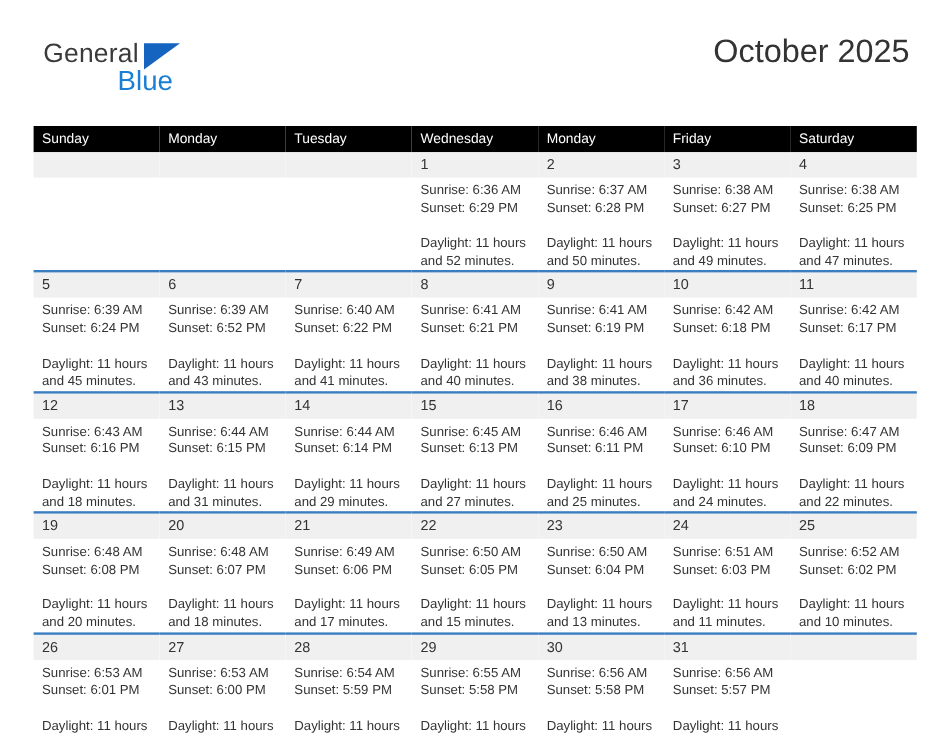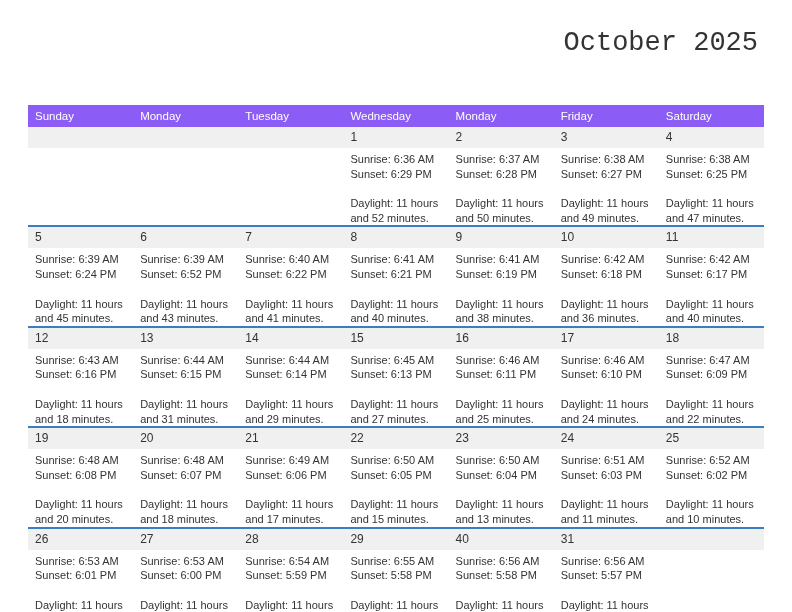--- a/index.html
+++ b/index.html
@@ -60,21 +60,20 @@
     top: 22px;
     font-size: 23px;
     color: #1a7fd4;
     font-family: "Liberation Sans", sans-serif;
   }
   .titles {
     position: absolute;
     right: 6px;
     top: 0;
     text-align: center;
-    font-family: Liberation Mono, monospace;
   }
   .title-main {
     font-size: 27px;
     color: #333333;
     line-height: 34px;
     white-space: nowrap;
   }
   .title-sub {
     font-size: 15px;
     color: #333333;
@@ -86,21 +85,21 @@
   
   .calendar {
     position: absolute;
     left: 28px;
     top: 105px;
     width: 736px;
     border-collapse: collapse;
     table-layout: fixed;
   }
   .calendar th {
-    background: #8b5cf6;
+    background: #000000;
     color: #ffffff;
     font-weight: normal;
     font-size: 11.5px;
     text-align: left;
     padding: 5px 0 5px 7px;
     height: 12px;
     border: none;
   }
   .calendar td {
     vertical-align: top;
@@ -137,20 +136,25 @@
     white-space: normal;
     margin-top: 15px;
   }
 </style>
 </head>
 <body>
 
 <div class="page">
 
   <div class="header">
+    <div class="brand">
+      <span class="brand-general">General</span>
+      <span class="brand-tri"></span>
+      <span class="brand-blue">Blue</span>
+    </div>
     <div class="titles">
       <div class="title-main">October 2025</div>
     </div>
   </div>
 
   <table class="calendar">
     <thead>
       <tr id="weekday-row">
           <th>Sunday</th>
           <th>Monday</th>
@@ -406,21 +410,21 @@
           </td>
           <td>
             <div class="daynum">29</div>
             <div class="dayinfo">
               <div>Sunrise: 6:55 AM</div>
               <div>Sunset: 5:58 PM</div>
               <div class="daylight">Daylight: 11 hours and 3 minutes.</div>
             </div>
           </td>
           <td>
-            <div class="daynum">40</div>
+            <div class="daynum">30</div>
             <div class="dayinfo">
               <div>Sunrise: 6:56 AM</div>
               <div>Sunset: 5:58 PM</div>
               <div class="daylight">Daylight: 11 hours and 1 minute.</div>
             </div>
           </td>
           <td>
             <div class="daynum">31</div>
             <div class="dayinfo">
               <div>Sunrise: 6:56 AM</div>

